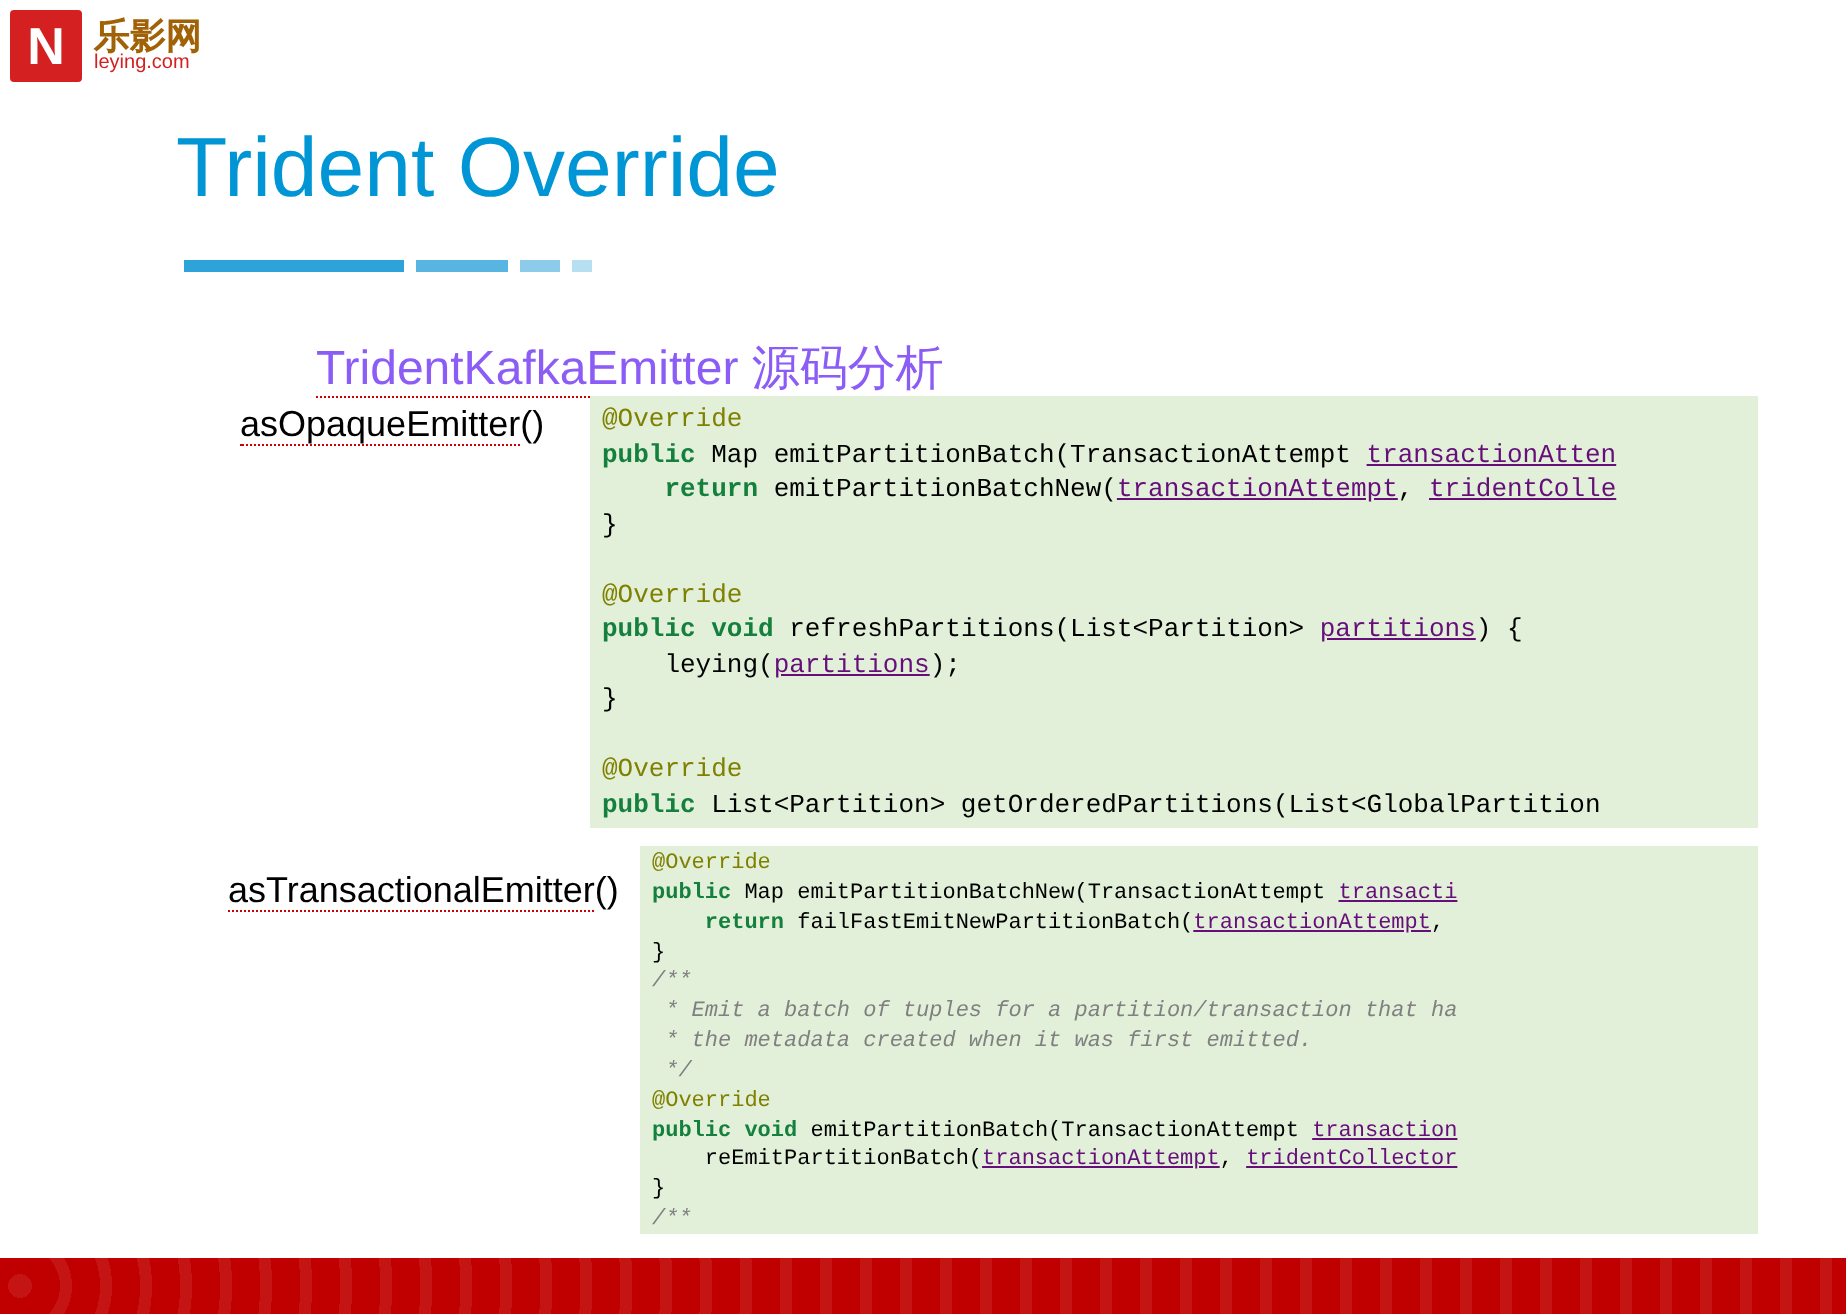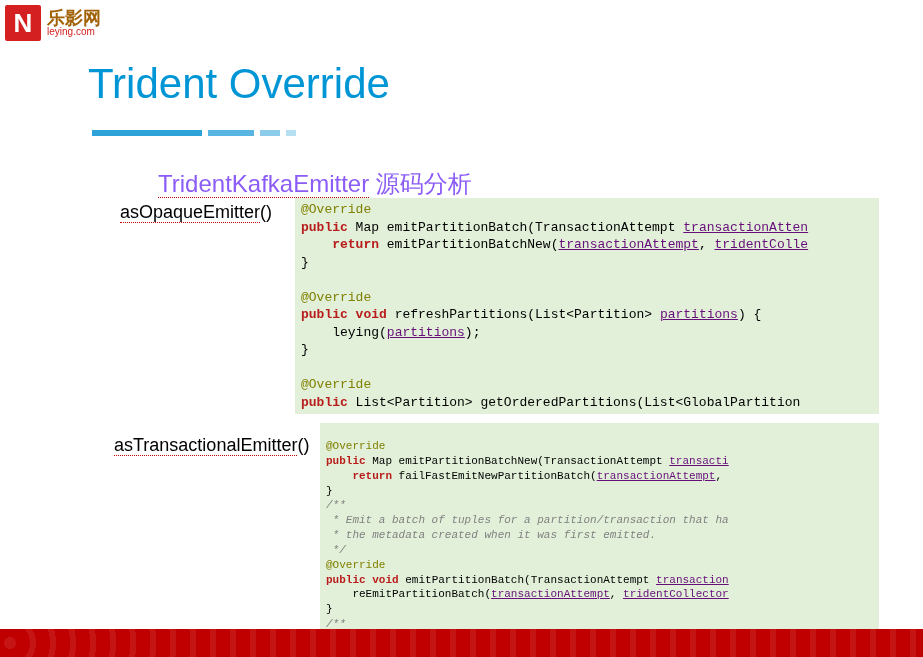--- a/index.html
+++ b/index.html
@@ -109,23 +109,23 @@
     height: 210px;
     font-size: 13px;
     padding: 3px 6px;
   }
   .code2 {
     top: 423px;
     left: 320px;
     width: 547px;
     height: 190px;
     font-size: 11px;
-    padding: 16px 6px;
-  }
-  .kw { color: #b91c1c; font-weight: bold; text-align: right; }
+    padding: 2px 6px;
+  }
+  .kw { color: #15803d; font-weight: bold; text-align: right; }
   .ann { color: #808000; }
   .pr  { color: #660e7a; text-decoration: underline; }
   .cmt { color: #808080; font-style: italic; }
 
   .footer {
     position: absolute;
     bottom: 0;
     left: 0;
     width: 923px;
     height: 28px;

